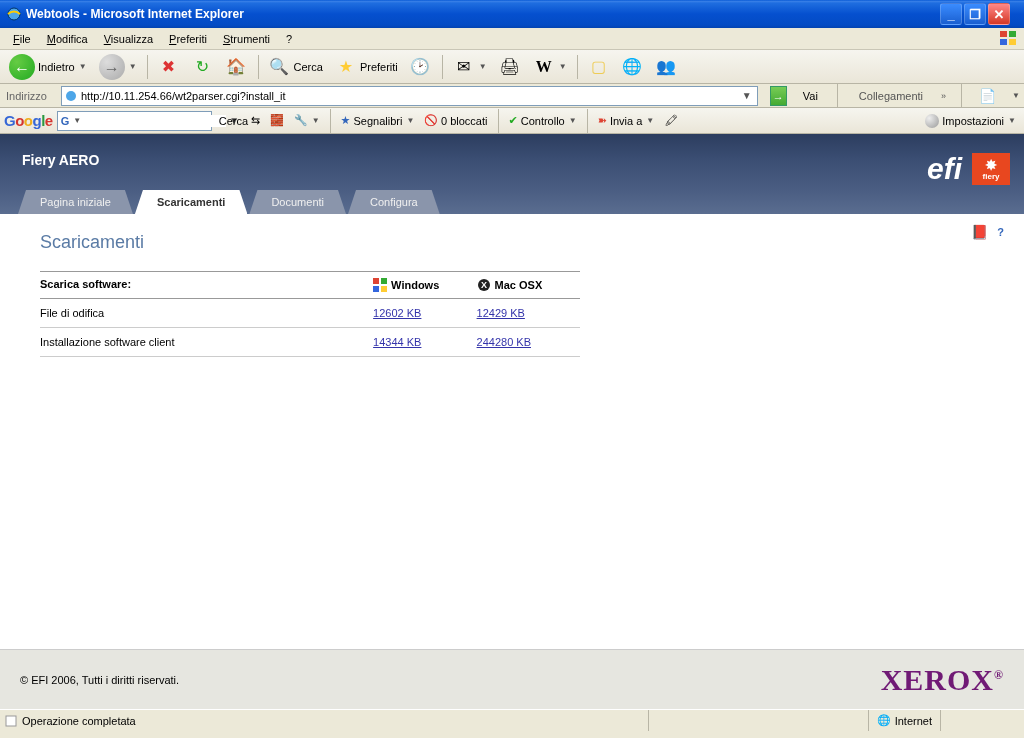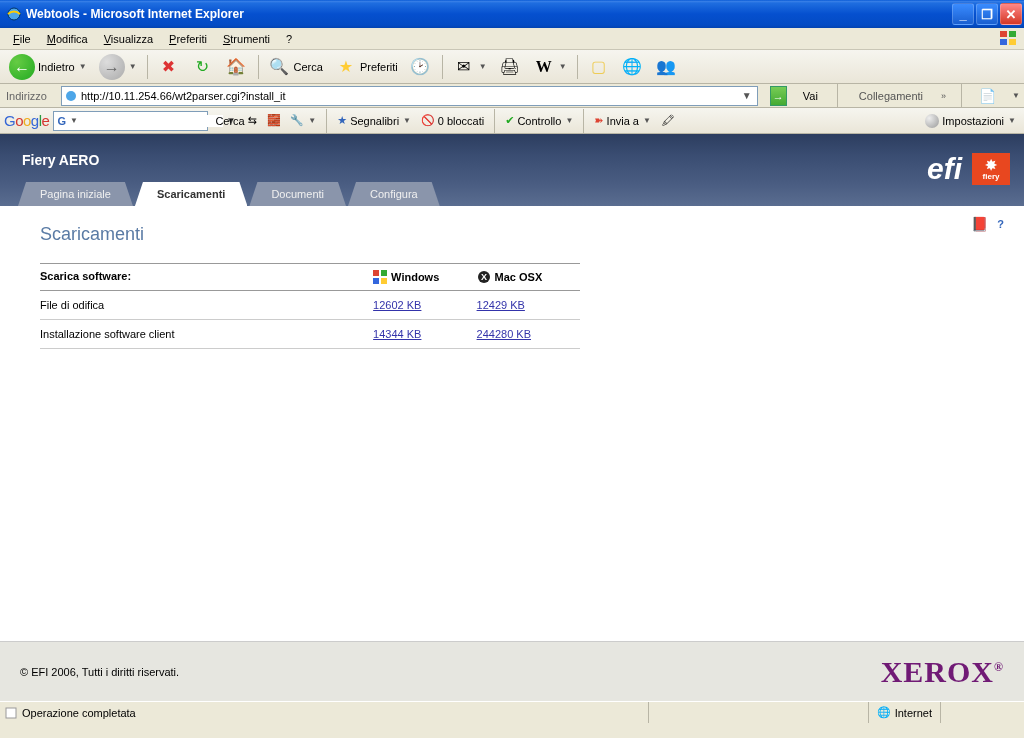--- a/index.html
+++ b/index.html
@@ -1,18 +1,18 @@
 <!DOCTYPE html>
 <html><head>
 <meta charset="utf-8">
 <style>
 * { margin:0; padding:0; box-sizing:border-box; }
 body { font-family:"Tahoma",sans-serif; font-size:11px; background:#ece9d8; width:1024px; height:738px; overflow:hidden; }
 
-.titlebar { height:28px; background:linear-gradient(to bottom,#0a5bd6 0%,#3a81e8 6%,#1f6ee0 10%,#0550cf 50%,#034bc4 90%,#0344b0 100%); display:flex; align-items:center; padding:0 2px 0 6px; color:#fff; }
+.titlebar { height:28px; background:linear-gradient(to bottom,#0a5bd6 0%,#3a81e8 6%,#1f6ee0 10%,#0550cf 50%,#034bc4 90%,#0344b0 100%); display:flex; align-items:center; padding:0 14px 0 6px; color:#fff; }
 .titlebar .ie-icon { width:16px; height:16px; margin-right:4px; }
 .titlebar .title-text { font-weight:bold; font-size:12px; flex:1; }
 .winbtns { display:flex; gap:2px; }
 .winbtn { width:22px; height:22px; border-radius:3px; border:1px solid #fff3; display:flex; align-items:center; justify-content:center; font-family:Arial; font-weight:bold; font-size:13px; color:#fff; }
 .winbtn.min, .winbtn.max { background:linear-gradient(to bottom,#3a8cff,#1a5fd0); }
 .winbtn.close { background:linear-gradient(to bottom,#f88,#d43826); }
 
 .menubar { height:22px; background:#ece9d8; display:flex; align-items:center; padding-left:6px; gap:2px; border-bottom:1px solid #c9c6b6; position:relative; }
 .menubar .mitem { padding:2px 7px; cursor:default; }
 .menubar .mitem u { text-decoration:underline; }
@@ -29,30 +29,30 @@
 
 .addrrow { height:24px; background:#ece9d8; border-bottom:1px solid #b8b5a5; display:flex; align-items:center; padding:0 4px; gap:12px; }
 .addrrow .lbl { color:#666; padding:0 2px; }
 .addrbox { flex:1; height:20px; background:#fff; border:1px solid #7f9db9; display:flex; align-items:center; padding:0 2px; gap:3px; max-width:790px; }
 .addrbox input { flex:1; border:none; outline:none; font:inherit; font-size:11px; }
 .addrbox .addr-dd { font-size:10px; color:#555; padding:0 3px; }
 .gobtn { height:20px; background:linear-gradient(to bottom,#7c5,#4a3); color:#fff; display:flex; align-items:center; padding:0 2px; border:1px solid #396; }
 .links { color:#555; padding:0 6px; }
 
 .gbar { height:26px; background:linear-gradient(to bottom,#f6f5ef,#eae6d8); border-bottom:1px solid #b8b5a5; display:flex; align-items:center; padding:0 4px; gap:4px; }
-.glogo { font-weight:normal; font-size:15px; letter-spacing:-0.5px; }
+.glogo { font-weight:bold; font-size:15px; letter-spacing:-0.5px; }
 .glogo .b{color:#3667d6}.glogo .r{color:#d5352f}.glogo .y{color:#eead1f}.glogo .g{color:#2a9941}
 .gsearch { width:155px; height:20px; background:#fff; border:1px solid #7f9db9; display:flex; align-items:center; }
 .gsearch input { flex:1; border:none; outline:none; font:inherit; padding-left:3px;}
 .gsearch .addr-dd{padding:0 3px;font-size:10px;color:#555}
 .gitem { display:flex; align-items:center; gap:3px; padding:0 3px; }
 .impost { margin-left:auto; display:flex; align-items:center; gap:3px; padding-right:4px; }
 .graydot{width:14px;height:14px;border-radius:50%;background:radial-gradient(circle at 30% 30%,#eee,#999);}
 
-.pageheader { height:72px; background:linear-gradient(to bottom,#2c3d5f 0%,#3a4d72 30%,#4a5d82 70%,#5a6d90 100%); position:relative; color:#fff; }
+.pageheader { height:80px; background:linear-gradient(to bottom,#2c3d5f 0%,#3a4d72 30%,#4a5d82 70%,#5a6d90 100%); position:relative; color:#fff; }
 .pageheader .brand { position:absolute; left:22px; top:18px; font-weight:bold; font-size:14px; }
 .pageheader .tabs { position:absolute; bottom:0; left:18px; display:flex; gap:2px; }
 .pageheader .logos { position:absolute; right:14px; top:18px; display:flex; gap:10px; align-items:center; }
 .tab { height:24px; padding:0 18px; display:flex; align-items:center; border-radius:6px 6px 0 0; font-size:11px; position:relative;margin-top:31px; }
 .tab.inactive { background:#8a95ab; color:#f0f0f0; clip-path:polygon(8px 0,calc(100% - 8px) 0,100% 100%,0 100%); padding:0 22px; }
 .tab.active { background:#fff; color:#333; font-weight:bold; clip-path:polygon(8px 0,calc(100% - 8px) 0,100% 100%,0 100%); padding:0 22px; }
 .efi-logo { font-style:italic; font-weight:bold; font-size:30px; color:#fff; }
 .fiery-logo { width:38px; height:32px; background:#e8471f; display:flex; flex-direction:column; align-items:center; justify-content:center; color:#fff; font-size:8px; font-weight:bold; }
 .fiery-logo .flame { font-size:14px; line-height:1; }
 

